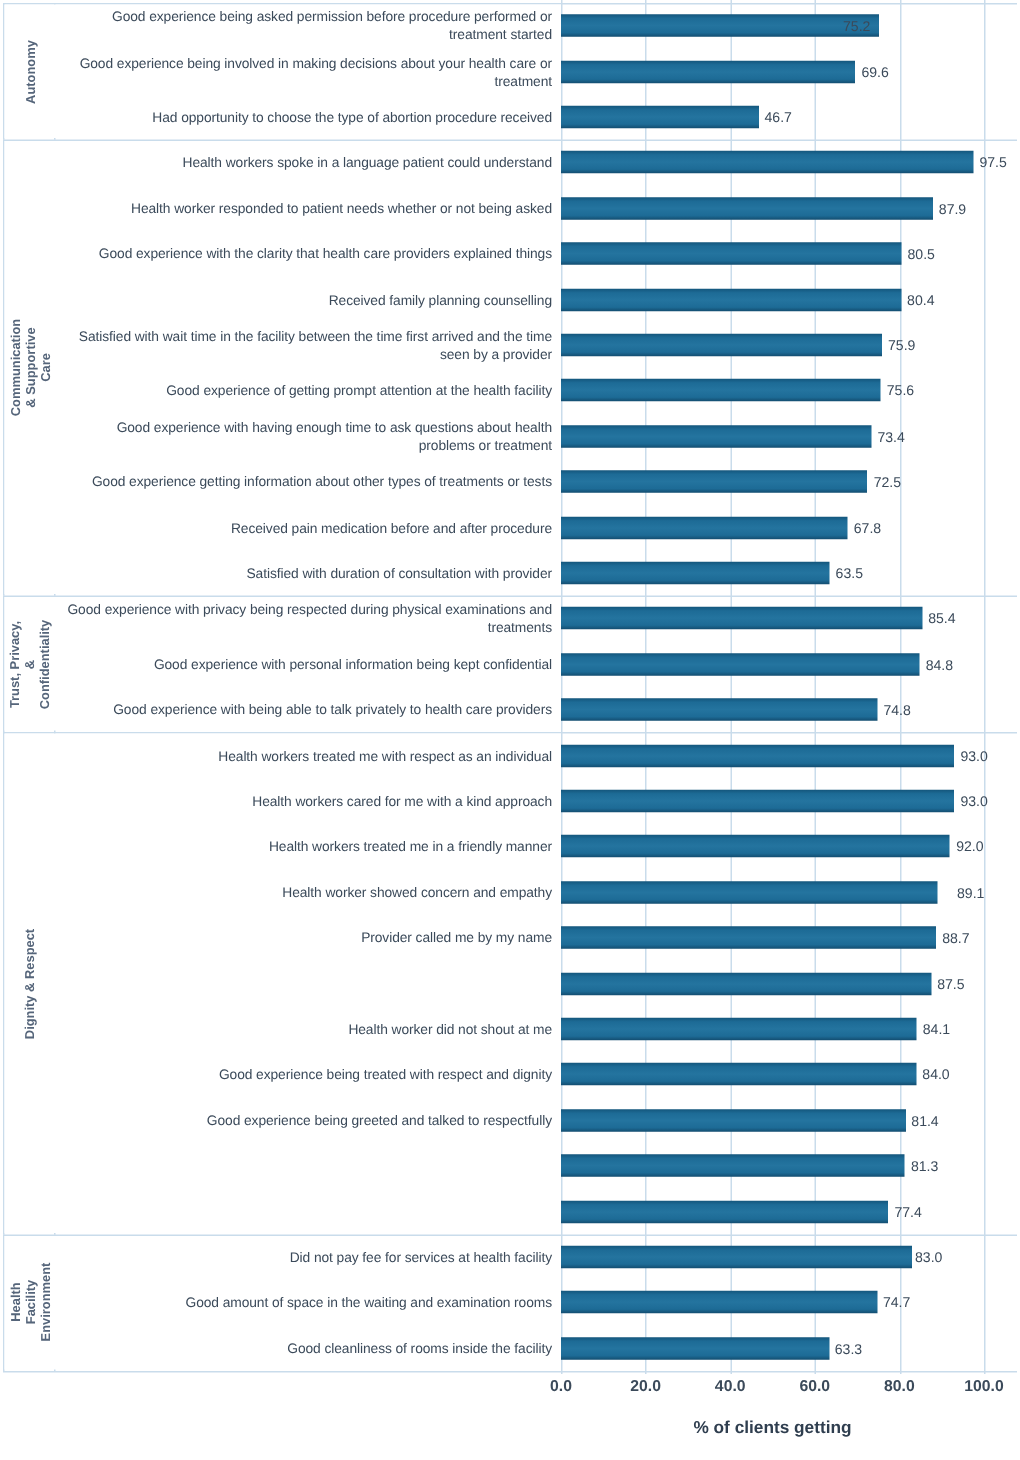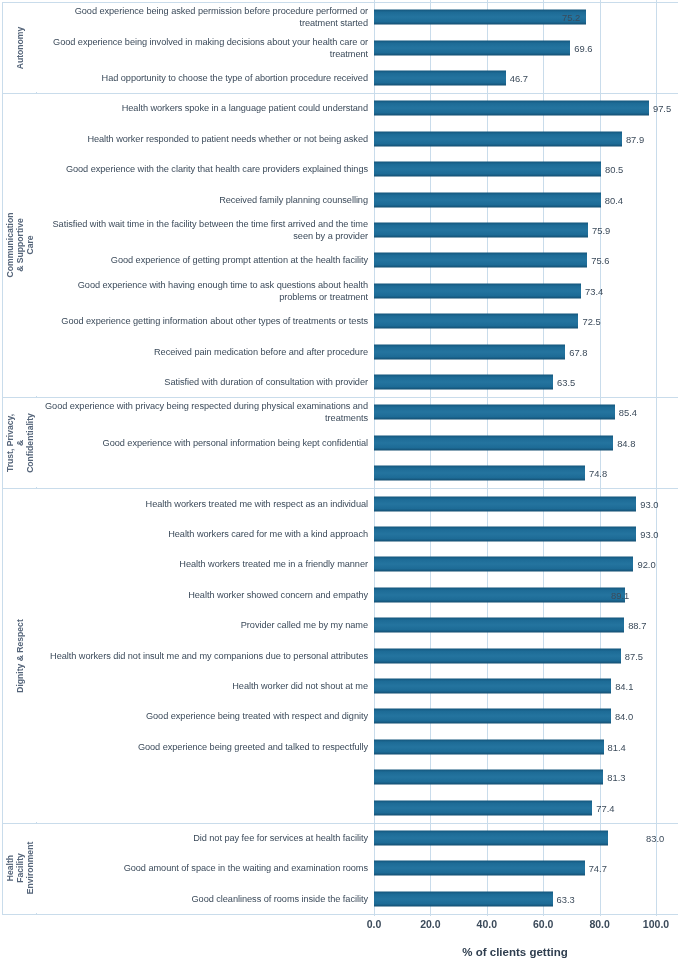--- a/index.html
+++ b/index.html
@@ -279,20 +279,21 @@
           <div class="row-label">Good experience with privacy being respected during physical examinations and treatments</div>
           <div class="bar" style="width: 240.828px;"></div>
           <div class="bar-value" style="left: 614.828px;">85.4</div>
         </div>
         <div class="row" style="top: 427.6px; height: 30.4px;">
           <div class="row-label">Good experience with personal information being kept confidential</div>
           <div class="bar" style="width: 239.136px;"></div>
           <div class="bar-value" style="left: 613.136px;">84.8</div>
         </div>
         <div class="row" style="top: 458px; height: 30.4px;">
+          <div class="row-label">Good experience with being able to talk privately to health care providers</div>
           <div class="bar" style="width: 210.936px;"></div>
           <div class="bar-value" style="left: 584.936px;">74.8</div>
         </div>
         <div class="row" style="top: 488.4px; height: 30.4px;">
           <div class="row-label">Health workers treated me with respect as an individual</div>
           <div class="bar" style="width: 262.26px;"></div>
           <div class="bar-value" style="left: 636.26px;">93.0</div>
         </div>
         <div class="row" style="top: 518.8px; height: 30.4px;">
           <div class="row-label">Health workers cared for me with a kind approach</div>
@@ -300,29 +301,28 @@
           <div class="bar-value" style="left: 636.26px;">93.0</div>
         </div>
         <div class="row" style="top: 549.2px; height: 30.4px;">
           <div class="row-label">Health workers treated me in a friendly manner</div>
           <div class="bar" style="width: 259.44px;"></div>
           <div class="bar-value" style="left: 633.44px;">92.0</div>
         </div>
         <div class="row" style="top: 579.6px; height: 30.4px;">
           <div class="row-label">Health worker showed concern and empathy</div>
           <div class="bar" style="width: 251.262px;"></div>
-          <div class="bar-value" style="left: 607px;">89.1</div>
+          <div class="bar-value" style="left: 634px;">89.1</div>
         </div>
         <div class="row" style="top: 610px; height: 30.4px;">
           <div class="row-label">Provider called me by my name</div>
           <div class="bar" style="width: 250.134px;"></div>
           <div class="bar-value" style="left: 624.134px;">88.7</div>
         </div>
         <div class="row" style="top: 640.4px; height: 30.4px;">
-          <div class="row-label">Health workers did not insult me and my companions due to personal attributes</div>
           <div class="bar" style="width: 246.75px;"></div>
           <div class="bar-value" style="left: 620.75px; text-align: right;">87.5</div>
         </div>
         <div class="row" style="top: 670.8px; height: 30.4px;">
           <div class="row-label">Health worker did not shout at me</div>
           <div class="bar" style="width: 237.162px;"></div>
           <div class="bar-value" style="left: 611.162px;">84.1</div>
         </div>
         <div class="row" style="top: 701.2px; height: 30.4px;">
           <div class="row-label">Good experience being treated with respect and dignity</div>
@@ -338,21 +338,21 @@
           <div class="bar" style="width: 229.266px;"></div>
           <div class="bar-value" style="left: 603.266px;">81.3</div>
         </div>
         <div class="row" style="top: 792.4px; height: 30.4px;">
           <div class="bar" style="width: 218.268px;"></div>
           <div class="bar-value" style="left: 592.268px;">77.4</div>
         </div>
         <div class="row" style="top: 822.8px; height: 30.4px;">
           <div class="row-label">Did not pay fee for services at health facility</div>
           <div class="bar" style="width: 234.06px;"></div>
-          <div class="bar-value" style="left: 614px; padding-left: 32px;">83.0</div>
+          <div class="bar-value" style="left: 578px; padding-left: 32px;">83.0</div>
         </div>
         <div class="row" style="top: 853.2px; height: 30.4px;">
           <div class="row-label">Good amount of space in the waiting and examination rooms</div>
           <div class="bar" style="width: 210.654px;"></div>
           <div class="bar-value" style="left: 584.654px;">74.7</div>
         </div>
         <div class="row" style="top: 883.6px; height: 30.4px;">
           <div class="row-label">Good cleanliness of rooms inside the facility</div>
           <div class="bar" style="width: 178.506px;"></div>
           <div class="bar-value" style="left: 552.506px;">63.3</div>

